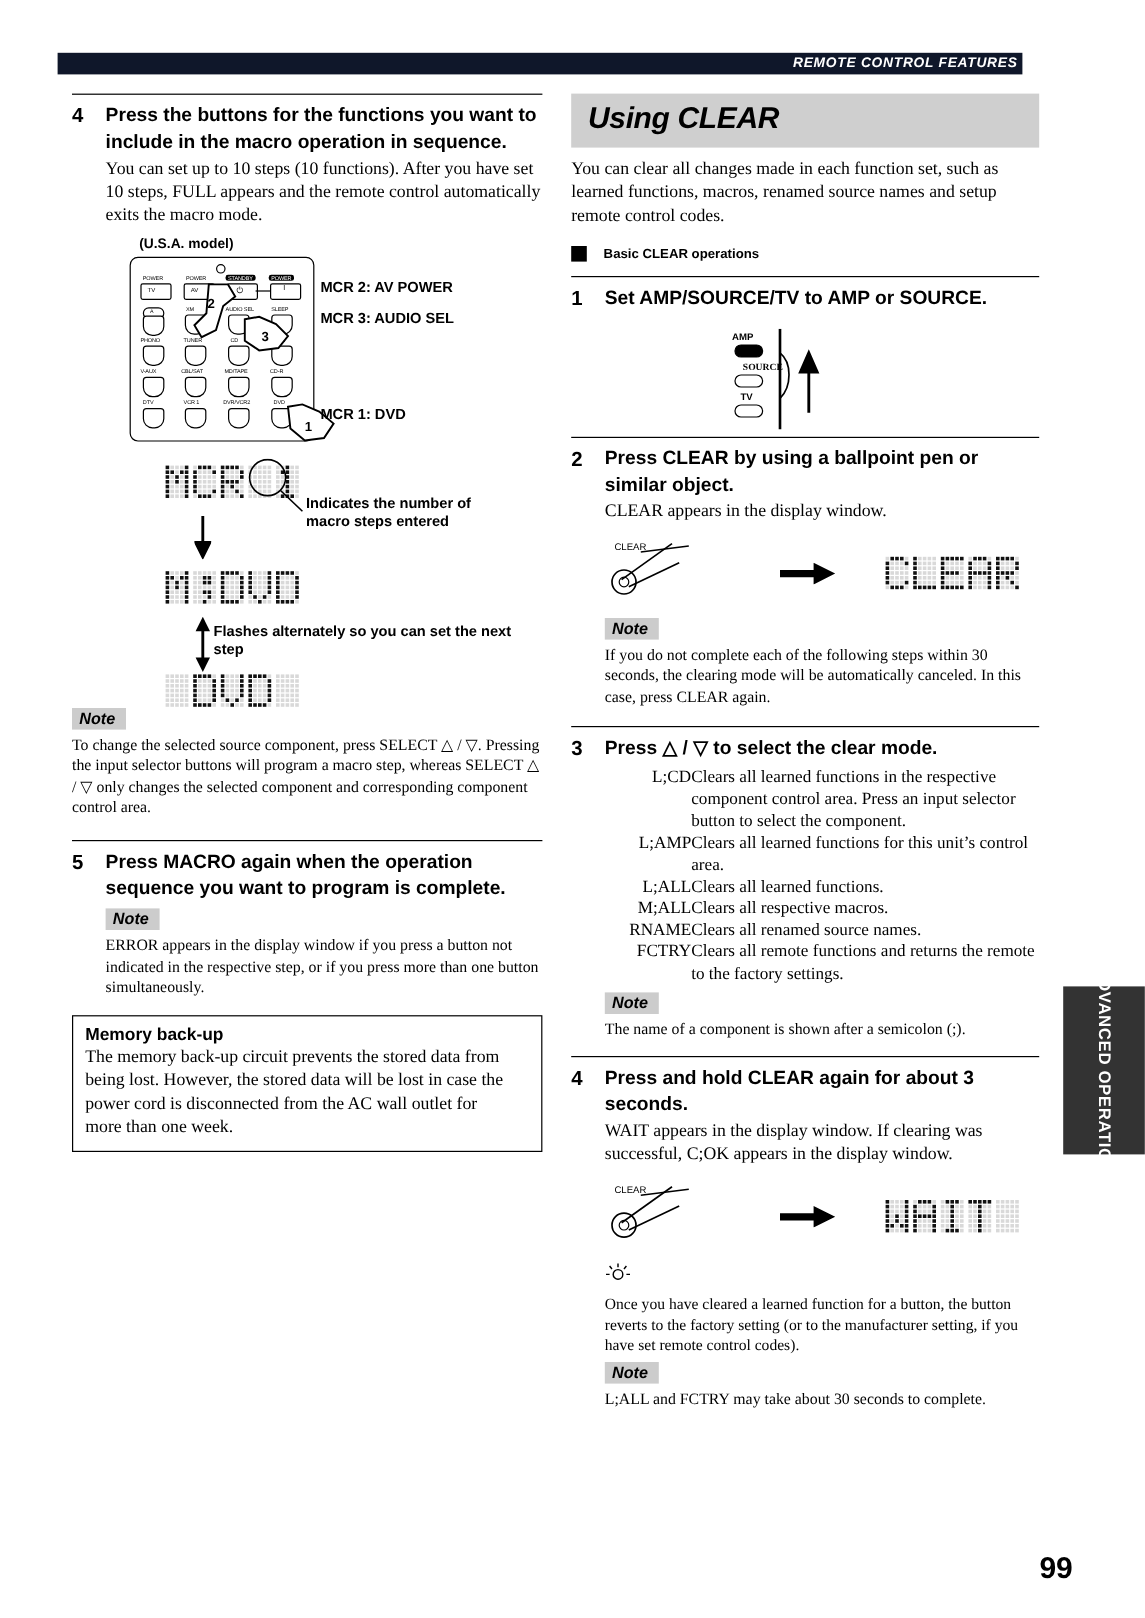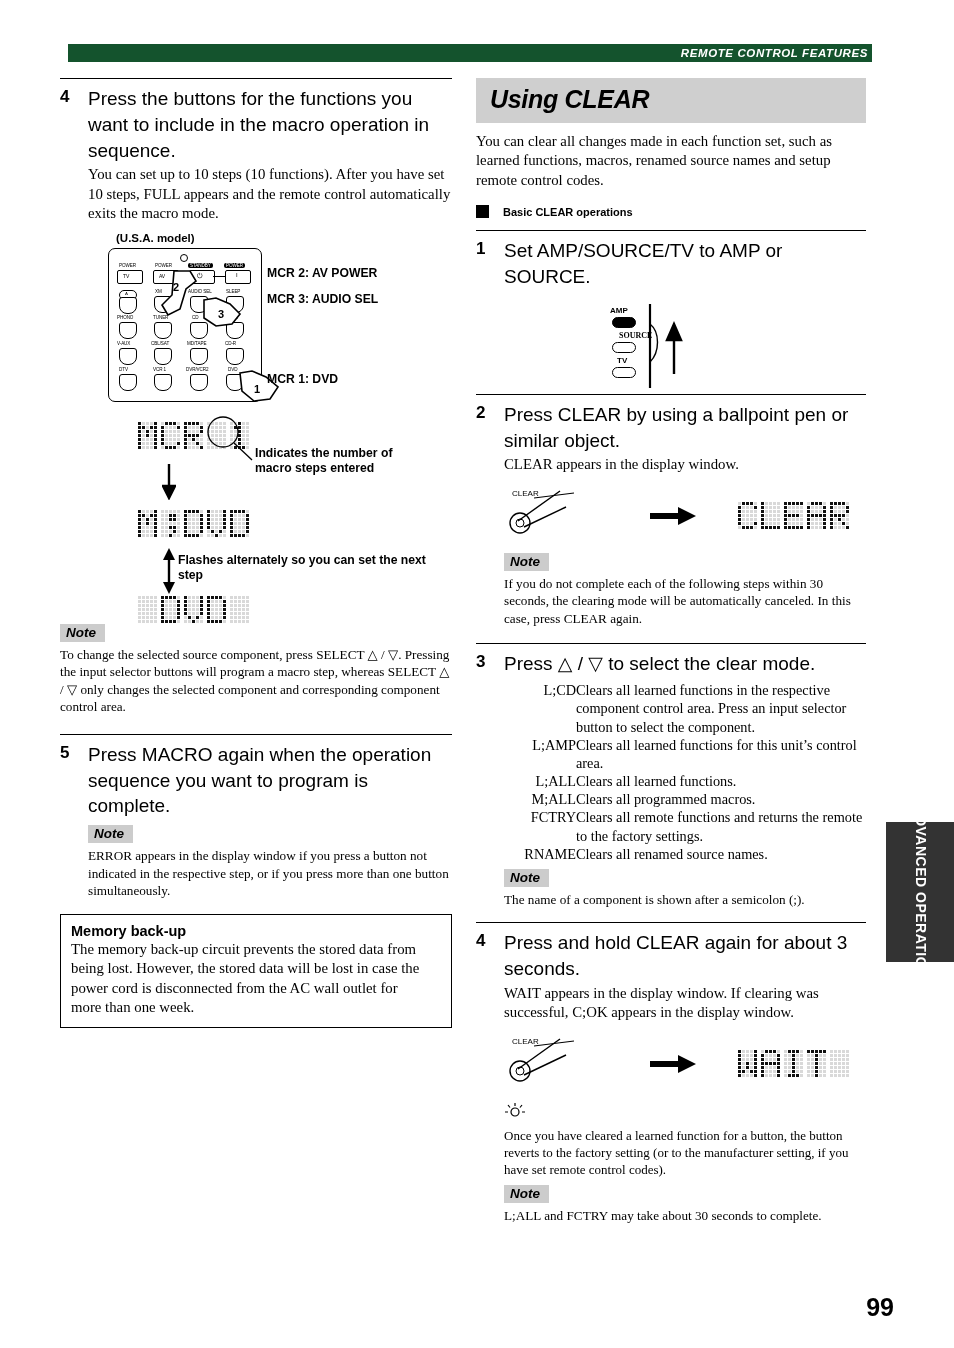--- a/index.html
+++ b/index.html
@@ -1,34 +1,34 @@
 <!DOCTYPE html>
 <html><head>
 <meta charset="utf-8">
 <style>
   html,body{margin:0;padding:0;background:#fff;}
   body{width:954px;height:1348px;position:relative;font-family:"Liberation Serif",serif;color:#000;overflow:hidden;}
   .page{position:absolute;inset:0;}
 
   
-  .hdr-bar{position:absolute;left:68px;top:44px;width:804px;height:18px;background:#14532d;}
+  .hdr-bar{position:absolute;left:48px;top:44px;width:804px;height:18px;background:#0f172a;}
   .hdr-txt{position:absolute;right:4px;top:1px;color:#fff;font-family:"Liberation Sans",sans-serif;
            font-weight:bold;font-style:italic;font-size:11.5px;letter-spacing:.6px;line-height:16px;}
 
   
   .col-left{position:absolute;left:60px;top:78px;width:392px;}
   .col-right{position:absolute;left:476px;top:78px;width:390px;}
 
   
   .rule{border-top:1.6px solid #000;margin:0 0 7px 0;}
   .step{display:flex;align-items:flex-start;}
   .step-num{font-family:"Liberation Sans",sans-serif;font-weight:bold;font-size:17px;width:28px;
             flex:0 0 28px;line-height:1.28;}
   .step-body{flex:1 1 auto;}
-  .step-head{font-family:"Liberation Sans",sans-serif;font-weight:normal;font-size:19px;line-height:1.36;}
+  .step-head{font-family:"Liberation Sans",sans-serif;font-weight:bold;font-size:16px;line-height:1.36;}
   .para{font-size:14.8px;line-height:1.31;margin-top:2px;}
 
   
   .note-tag{display:inline-block;background:#ccc;font-family:"Liberation Sans",sans-serif;
             font-weight:bold;font-style:italic;font-size:13.5px;padding:1px 9px 2px 6px;margin:6px 0 4px 0;}
   .note-body{font-size:13.2px;line-height:1.33;}
 
   
   .band{background:#cfcfcf;padding:7px 14px 9px 14px;}
   .band h2{margin:0;font-family:"Liberation Sans",sans-serif;font-style:italic;font-weight:bold;
@@ -1058,29 +1058,29 @@
           <div class="defrow">
             <div class="defterm">L;AMP</div>
             <div class="defdesc">Clears all learned functions for this unit’s control area.</div>
           </div>
           <div class="defrow">
             <div class="defterm">L;ALL</div>
             <div class="defdesc">Clears all learned functions.</div>
           </div>
           <div class="defrow">
             <div class="defterm">M;ALL</div>
-            <div class="defdesc">Clears all programmed macros.</div>
+            <div class="defdesc">Clears all respective macros.</div>
+          </div>
+          <div class="defrow">
+            <div class="defterm">RNAME</div>
+            <div class="defdesc">Clears all renamed source names.</div>
           </div>
           <div class="defrow">
             <div class="defterm">FCTRY</div>
             <div class="defdesc">Clears all remote functions and returns the remote to the factory settings.</div>
-          </div>
-          <div class="defrow">
-            <div class="defterm">RNAME</div>
-            <div class="defdesc">Clears all renamed source names.</div>
           </div>
         </div>
 
         <div class="note-tag">Note</div>
         <div class="note-body">The name of a component is shown after a semicolon (;).</div>
       </div>
     </div>
 
     <div class="rule" style="margin-top:14px;"></div>
     <div class="step">

